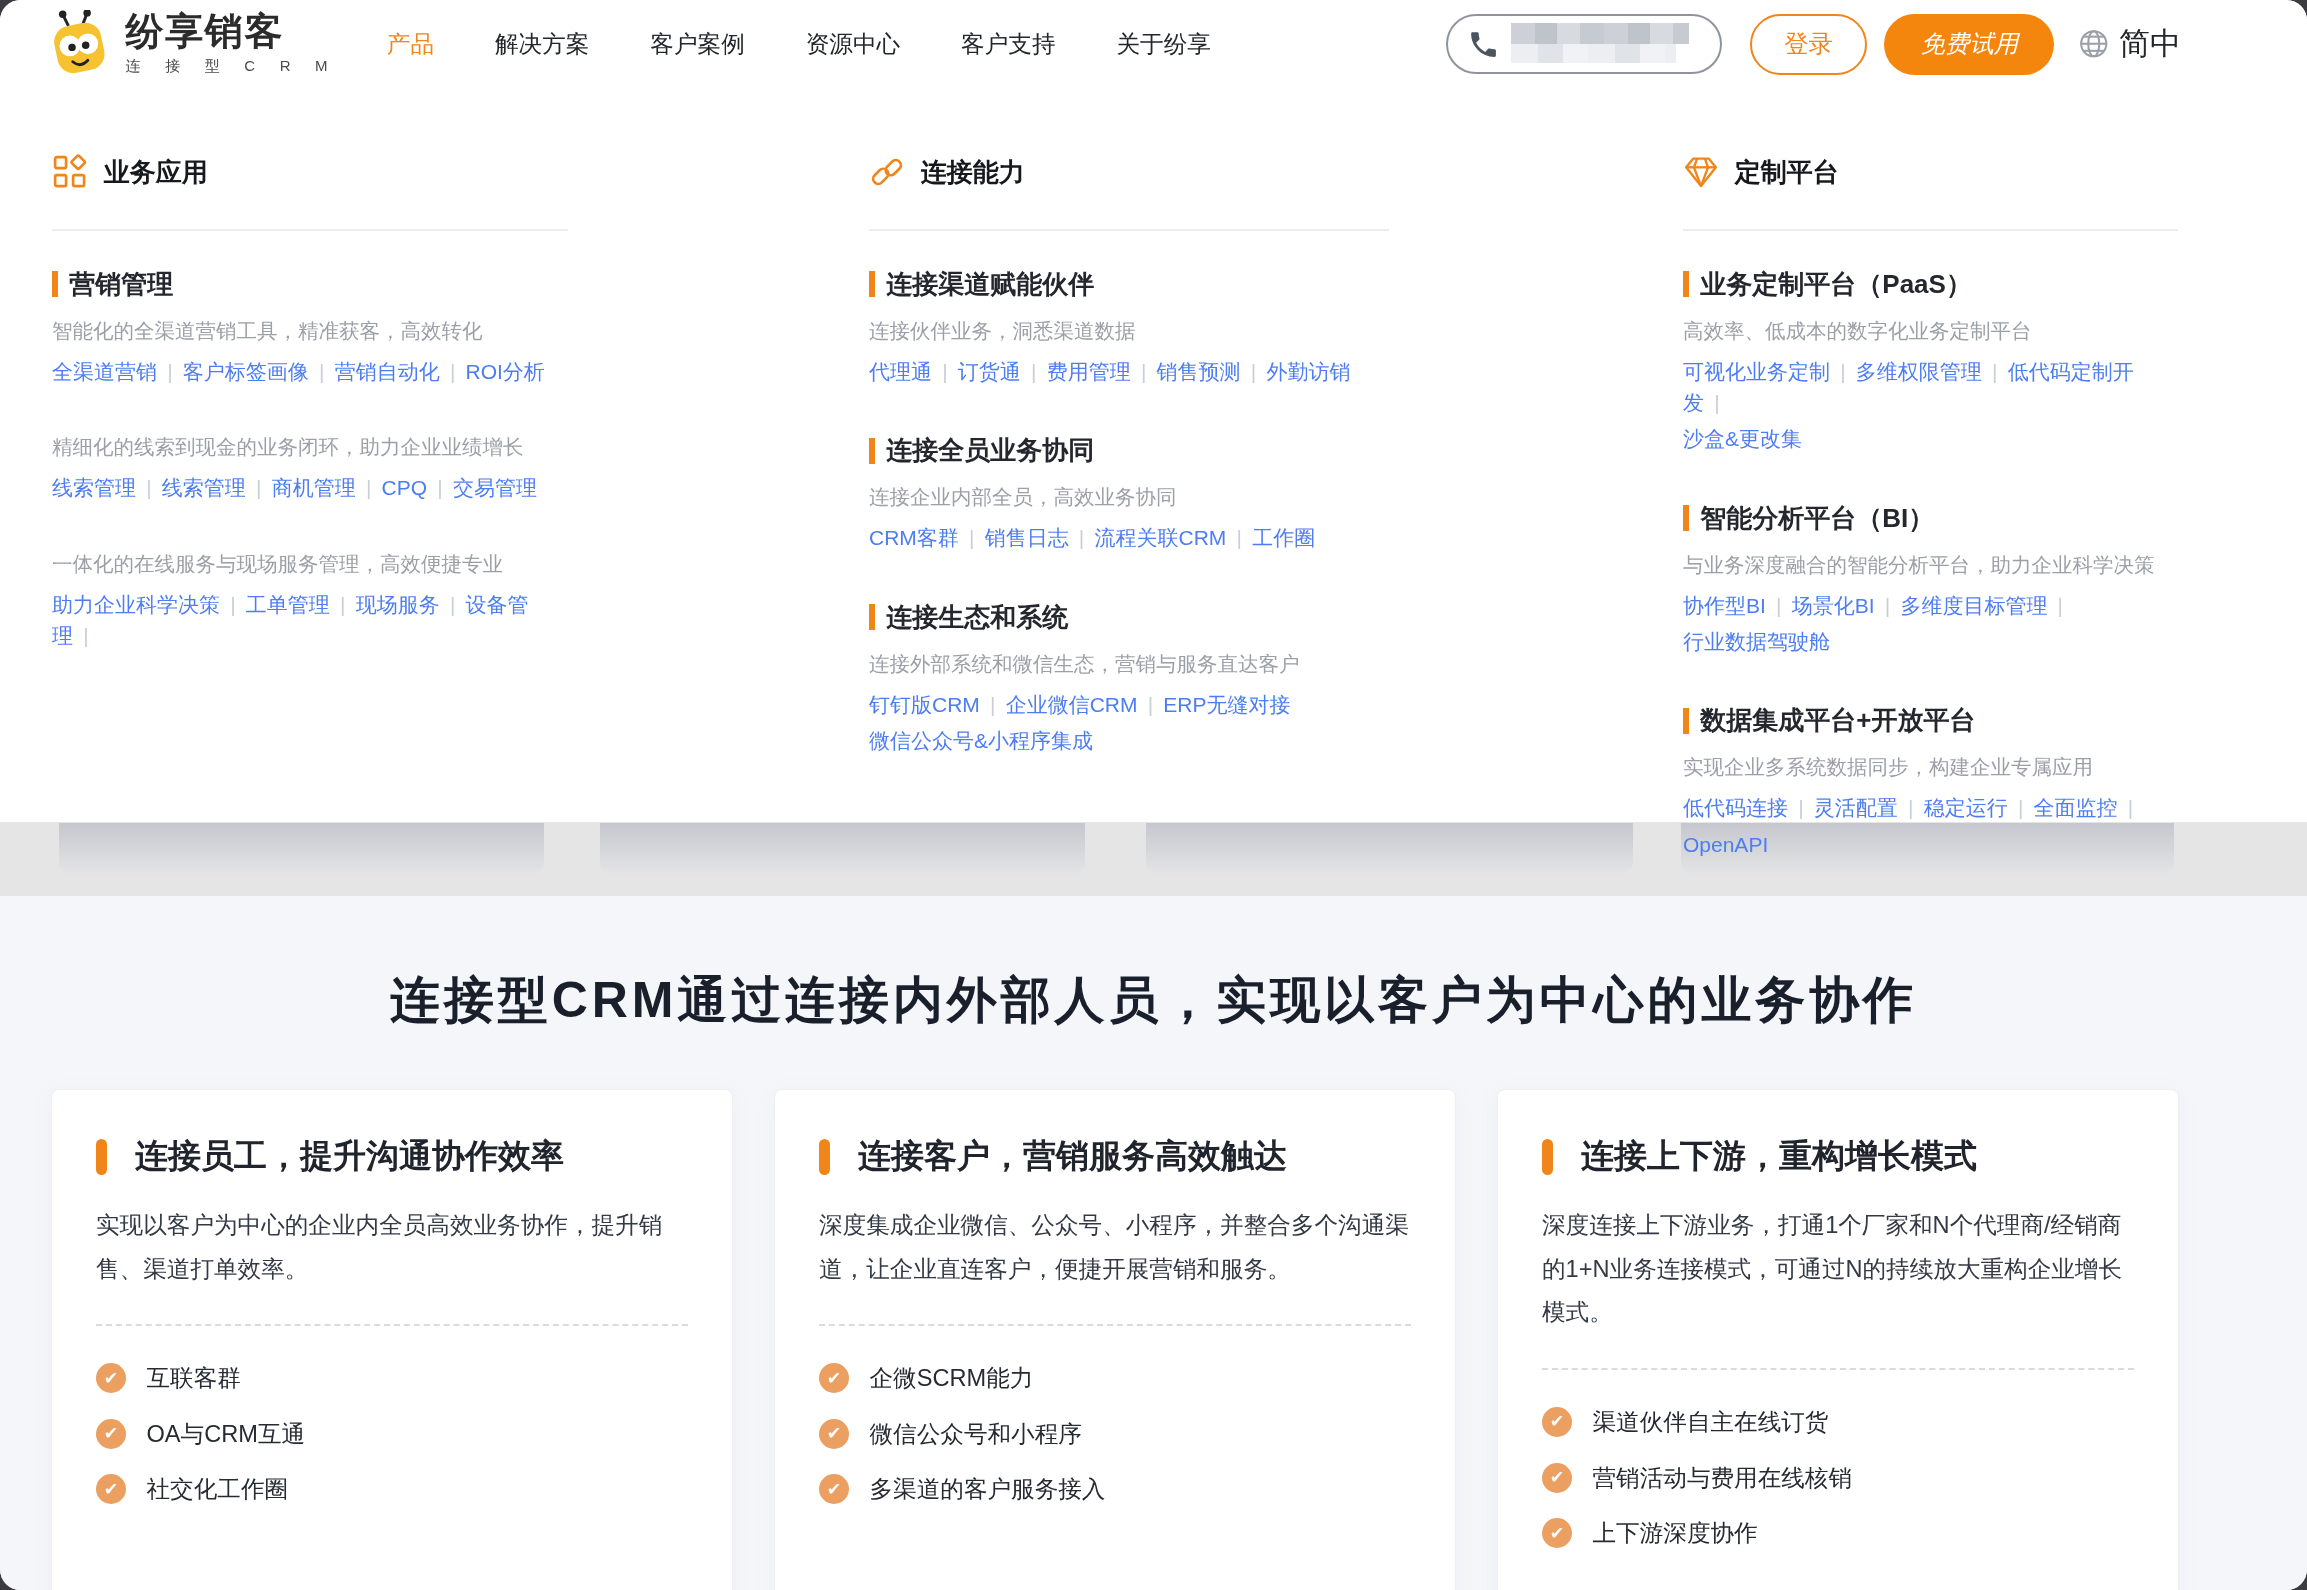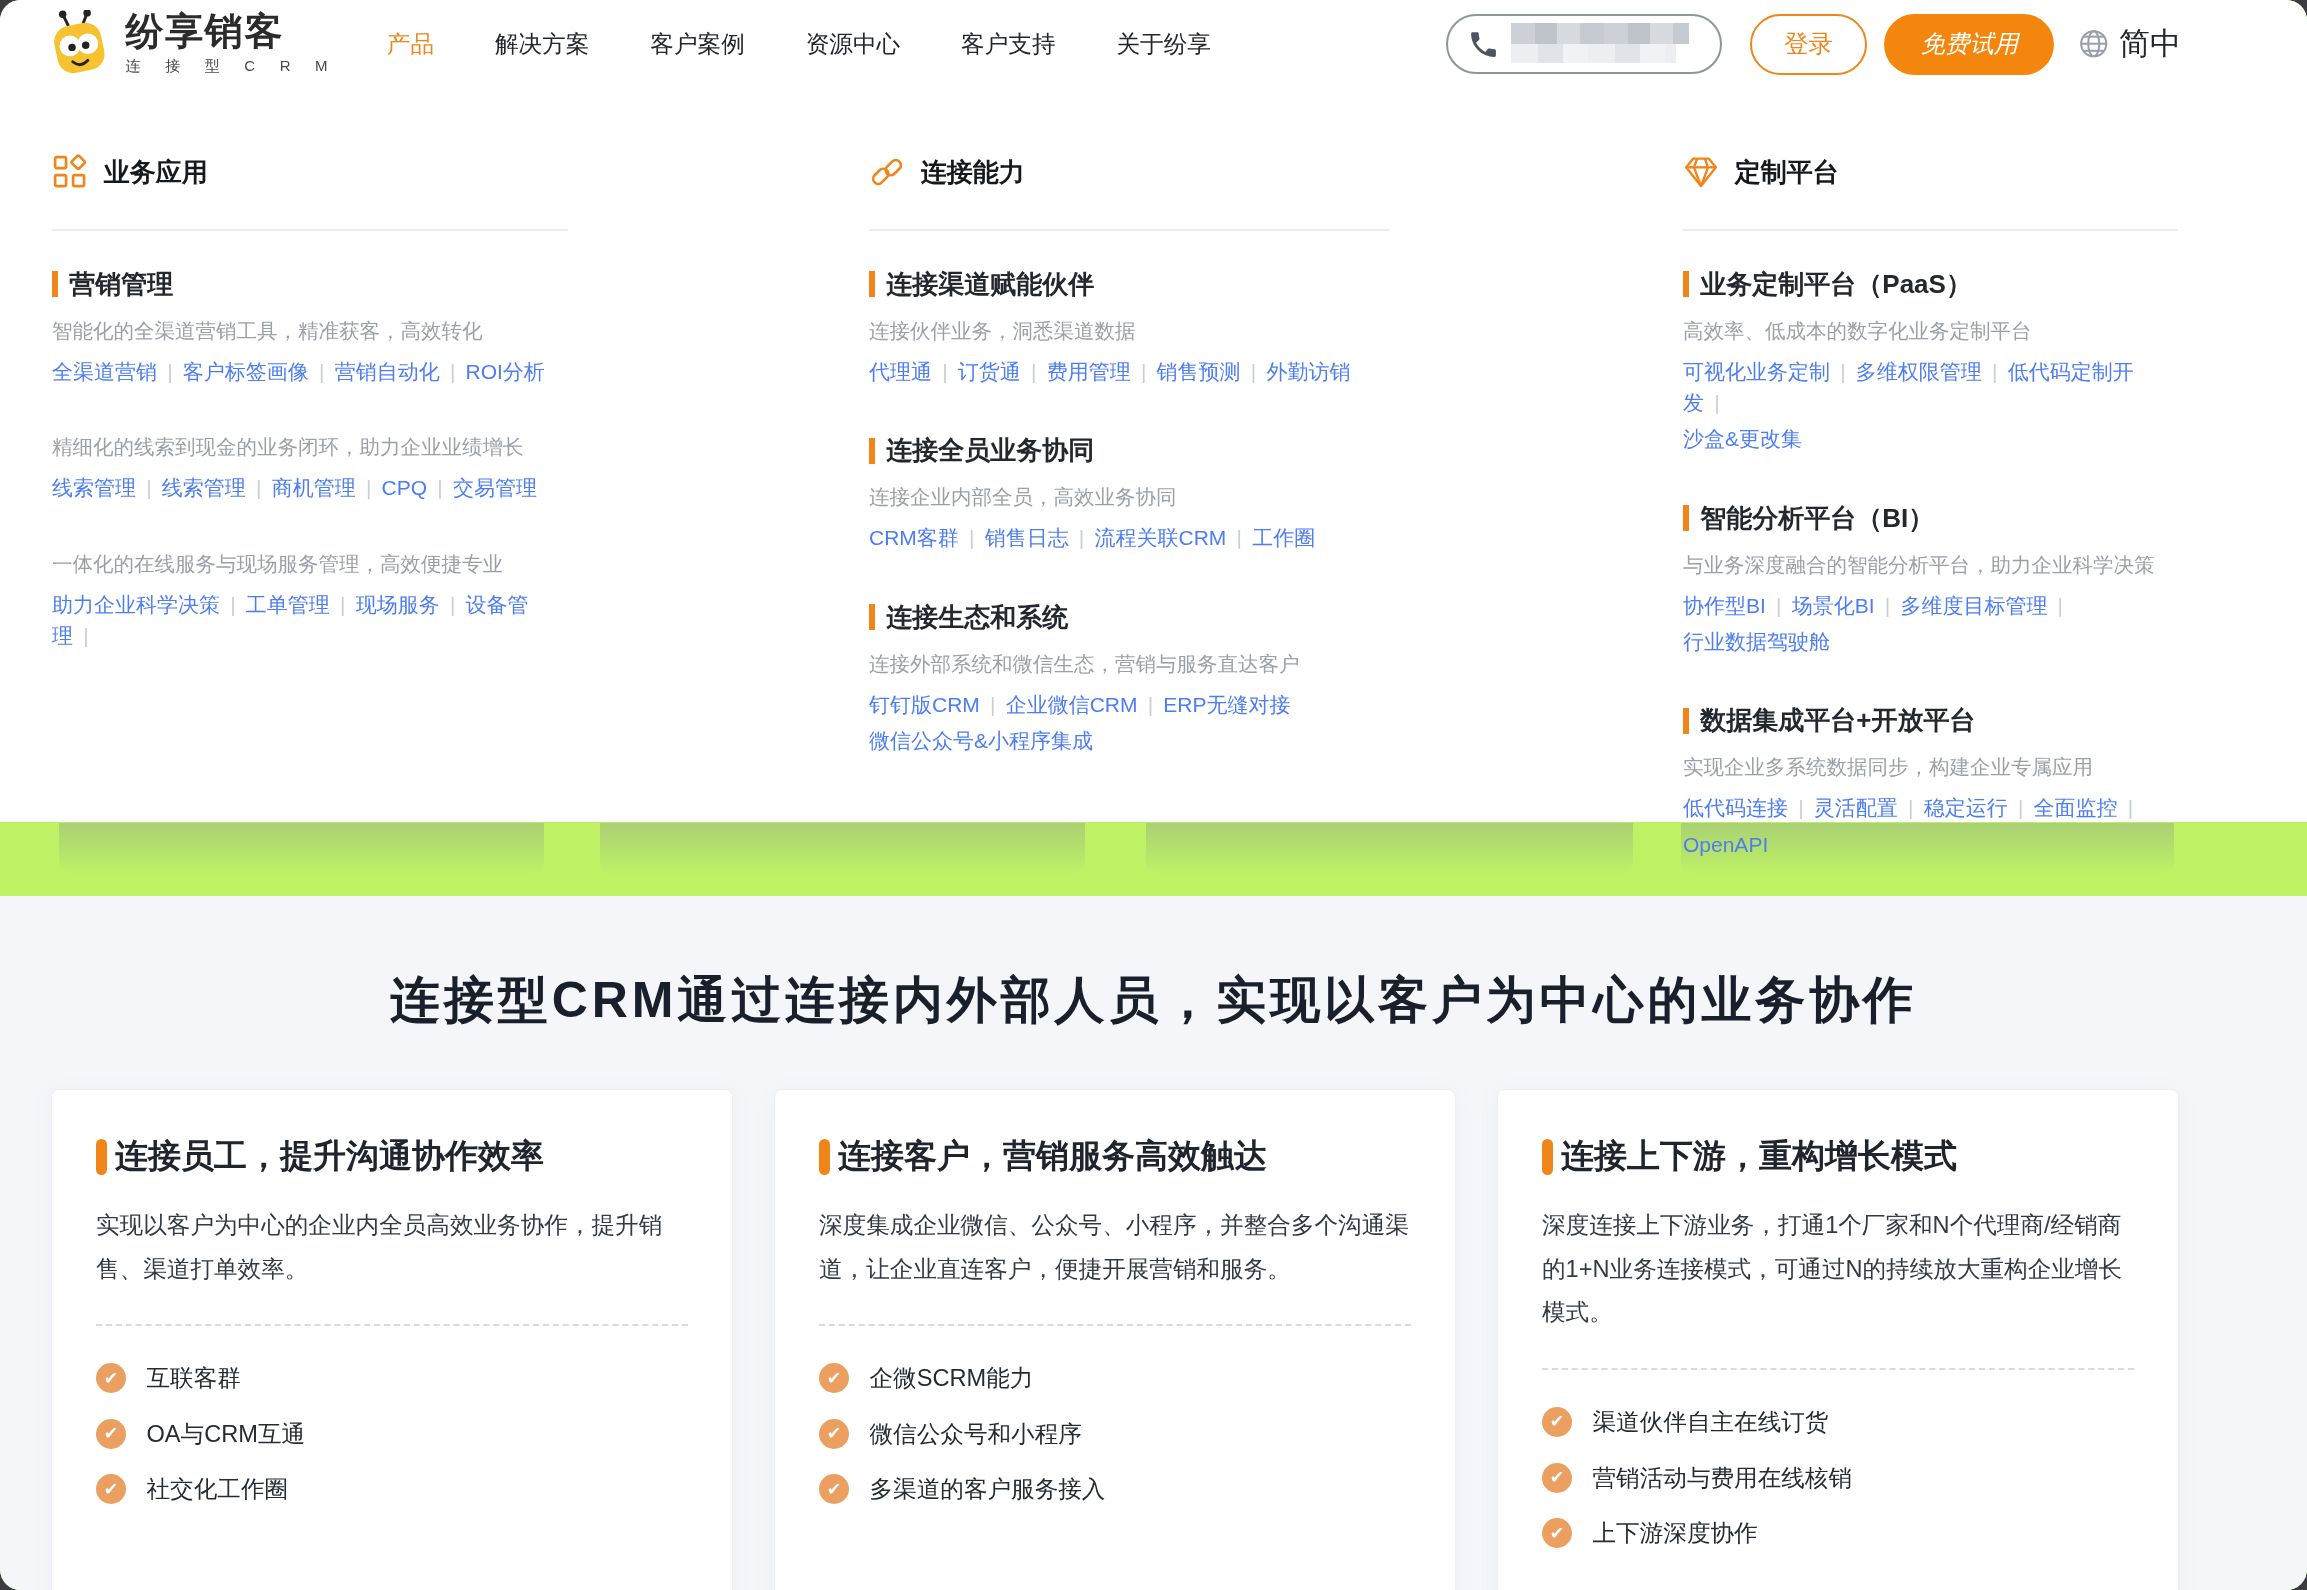--- a/index.html
+++ b/index.html
@@ -1,17 +1,17 @@
 <!DOCTYPE html>
 <html style="font-size:12.6px"><head>
 <meta charset="utf-8">
 <style>
   html,body{margin:0;padding:0;}
   body{background:#3c3c40;font-family:"Liberation Sans","DejaVu Sans",sans-serif;}
-  .page{position:relative;width:2307px;height:1590px;background:#bef264;border-radius:20.5px;overflow:hidden;}
+  .page{position:relative;width:2307px;height:1590px;background:#e5e5e5;border-radius:20.5px;overflow:hidden;}
 
   
   .header{position:absolute;top:0;left:0;right:0;height:88px;display:flex;align-items:center;
           padding:0 126px 0 44px;box-sizing:border-box;background:#fff;z-index:6;}
   .logo{display:flex;align-items:center;gap:12.6px;}
   .logo-svg{width:69px;height:69px;flex:none;}
   .logo-text{display:flex;flex-direction:column;}
   .logo-name{font-size:38px;font-weight:bold;color:#2b2b2b;letter-spacing:1.6px;line-height:1;}
   .logo-tag{margin-top:7.9px;font-size:15px;color:#4a4a4a;letter-spacing:10.2px;white-space:nowrap;}
   .nav{display:flex;gap:61px;margin-left:49px;}
@@ -60,21 +60,21 @@
   .ms2{left:600px;width:485px;}
   .ms3{left:1146px;width:487px;}
   .ms4{left:1681px;width:493px;}
 
   
   .section-gray{position:absolute;top:896px;left:0;right:0;bottom:0;background:#f4f6fa;z-index:3;}
   .hero-title{margin-top:71px;text-align:center;font-size:50px;font-weight:bold;color:#1a202b;letter-spacing:3.9px;}
   .cards{position:absolute;top:193px;left:51px;display:flex;gap:41px;}
   .card{width:682px;height:567px;background:#fff;border-radius:7.9px;border:0.8px solid #efefef;
         box-shadow:0 4.7px 19px rgba(140,150,170,0.08);padding:44px 44px 0;box-sizing:border-box;}
-  .card-title{display:flex;align-items:center;gap:8px;font-size:33px;font-weight:bold;color:#20242c;}
+  .card-title{display:flex;align-items:center;gap:28px;font-size:33px;font-weight:bold;color:#20242c;}
   .card-bar{width:11px;height:36px;border-radius:6.3px;background:#f08519;flex:none;}
   .card-body{margin-top:25px;font-size:23.6px;color:#333a45;line-height:1.85;}
   .card-divider{margin-top:33px;border-top:2.4px dashed #d8dbe1;}
   .checks{margin-top:36px;display:flex;flex-direction:column;gap:23.6px;}
   .check-row{display:flex;align-items:center;gap:20.5px;}
   .check-badge{width:30px;height:30px;border-radius:50%;background:#eb9f60;color:#fff;display:flex;
                align-items:center;justify-content:center;font-size:17.3px;flex:none;}
   .check-label{font-size:23.6px;color:#262b33;}
 </style>
 </head>

